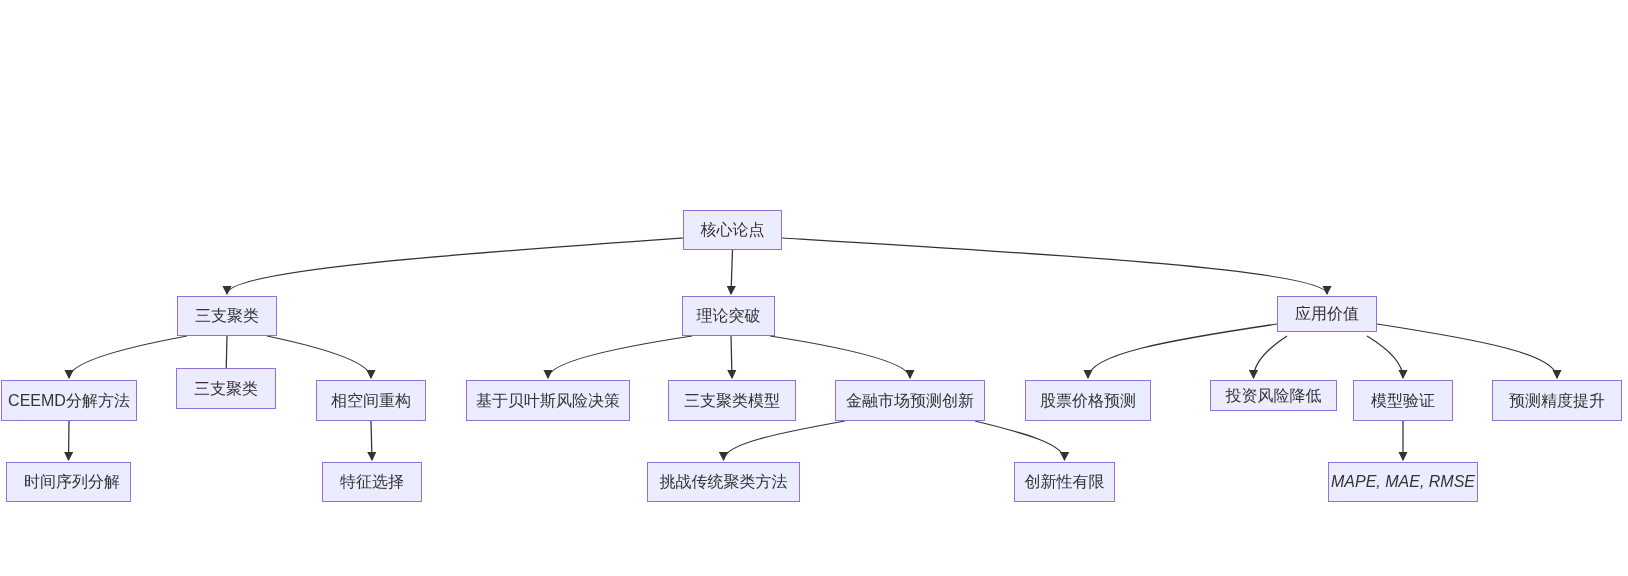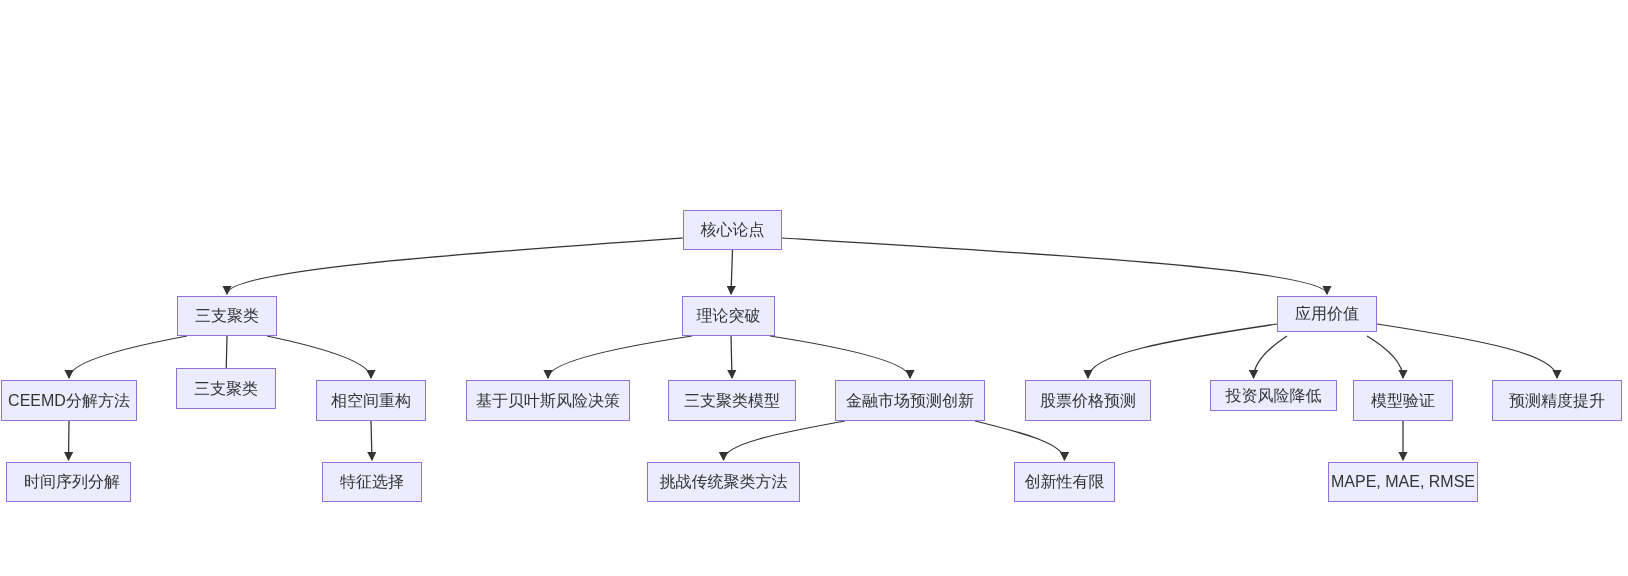--- a/index.html
+++ b/index.html
@@ -130,17 +130,17 @@
       </div>
       <div class="node" style="left: 322px; top: 462px; width: 100px; height: 40px;">
         <span>特征选择</span>
       </div>
       <div class="node" style="left: 647px; top: 462px; width: 153px; height: 40px;">
         <span>挑战传统聚类方法</span>
       </div>
       <div class="node" style="left: 1014px; top: 462px; width: 101px; height: 40px;">
         <span>创新性有限</span>
       </div>
-      <div class="node" style="left: 1328px; top: 462px; width: 150px; height: 40px;">
+      <div class="node" style="left: 1328px; top: 462px; width: 150px; height: 40px; font-style: italic;">
         <span>MAPE, MAE, RMSE</span>
       </div>
     </div>
 </div>
 
 </body></html>

